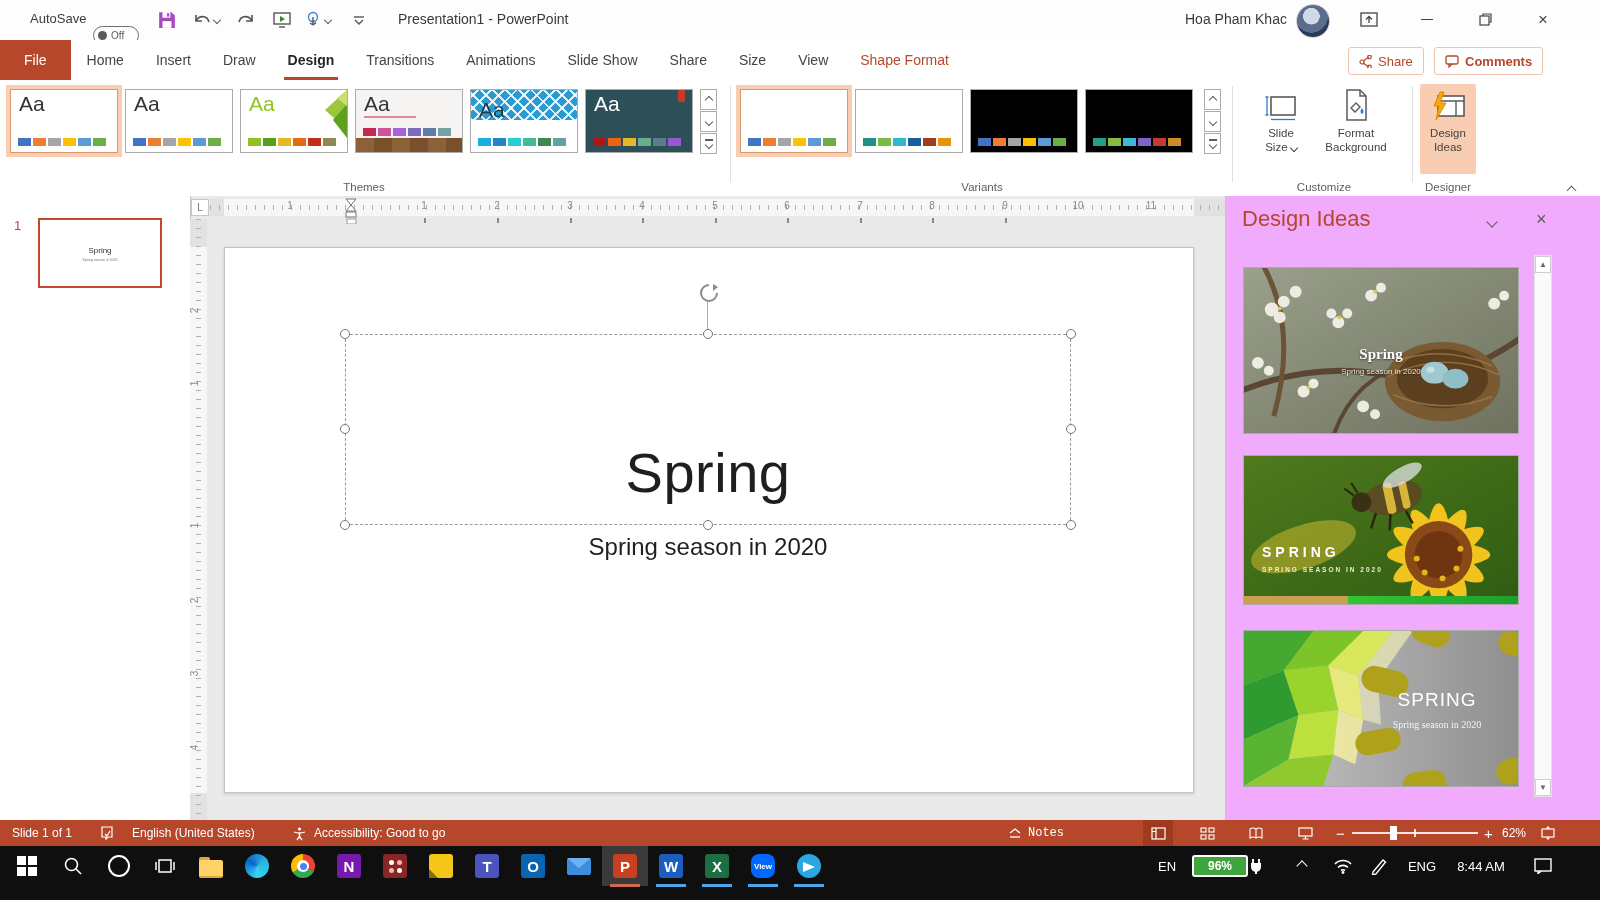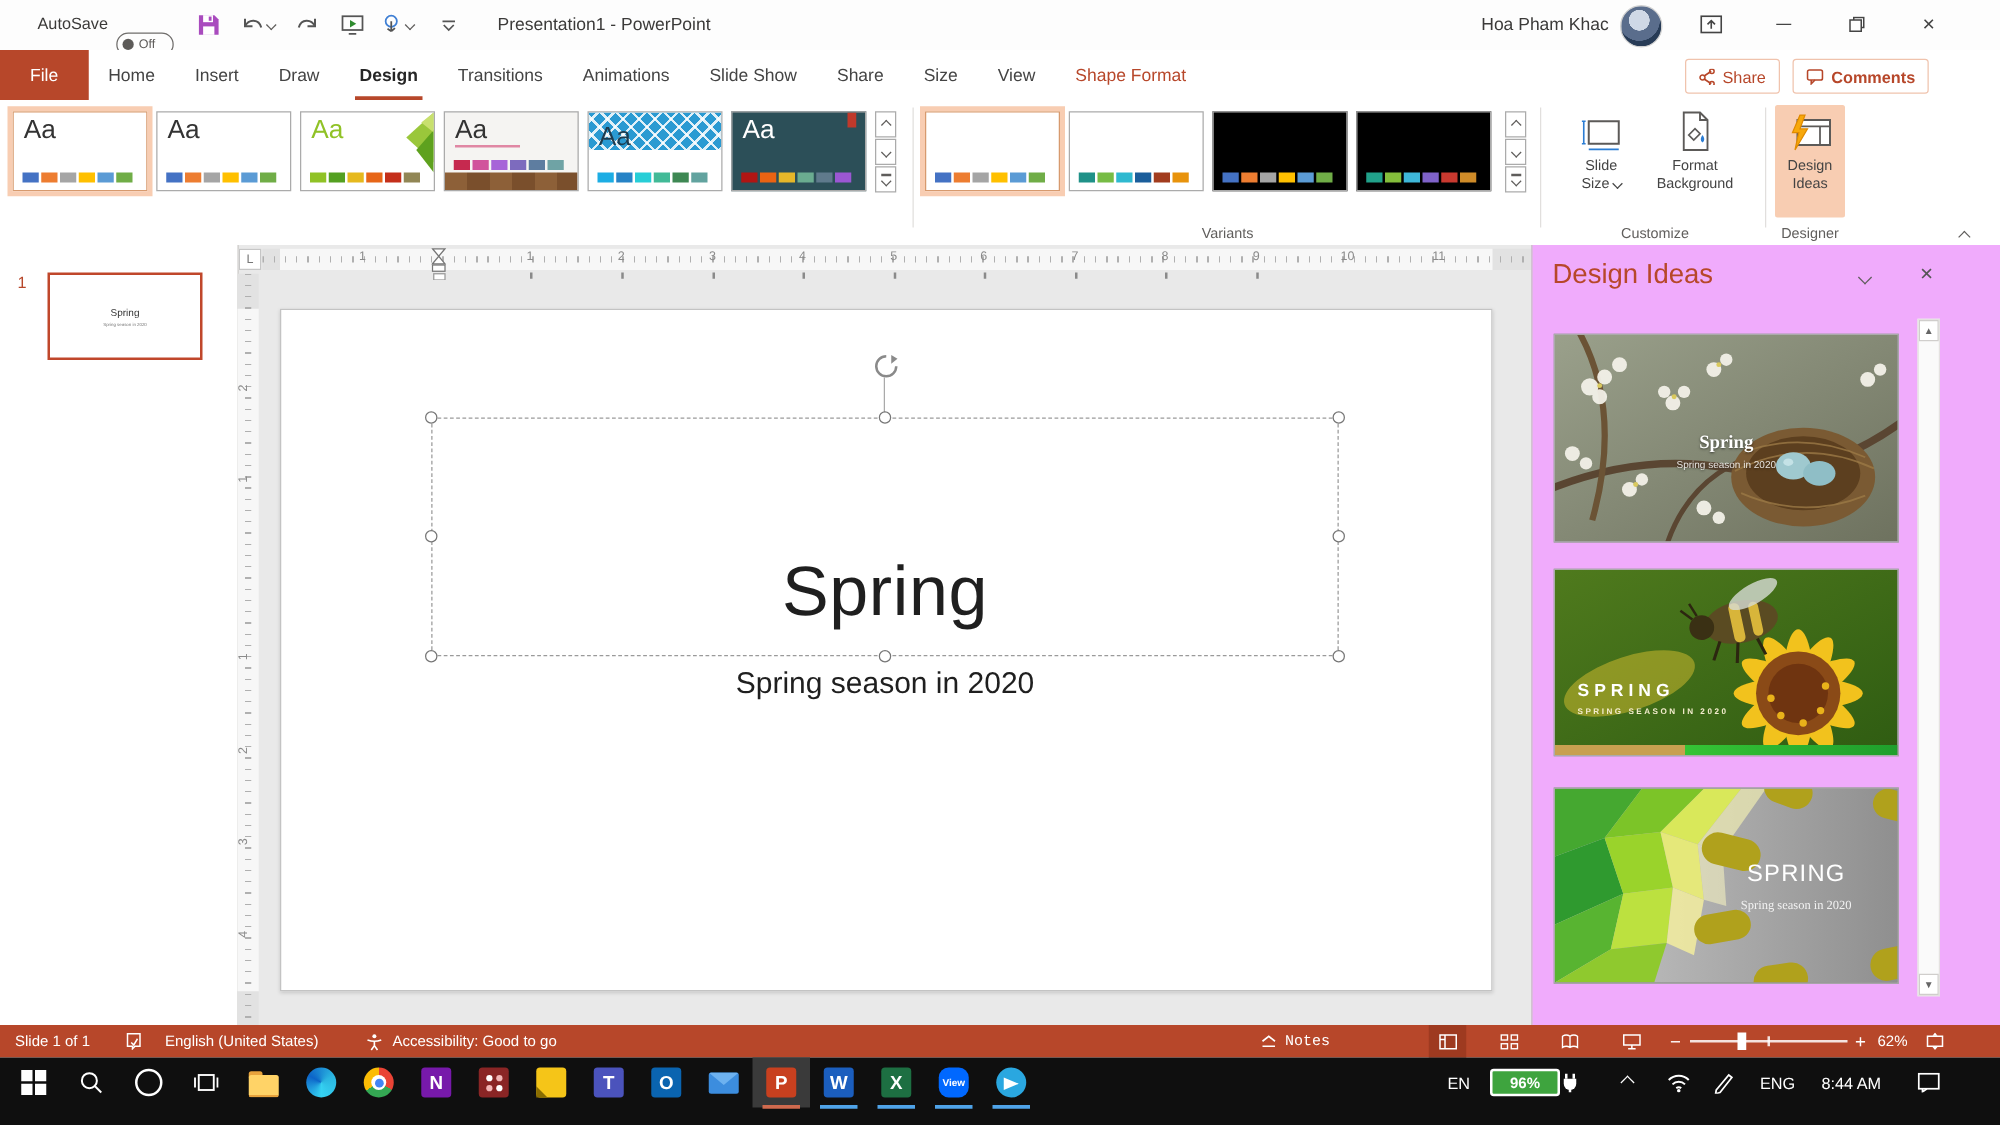--- a/index.html
+++ b/index.html
@@ -281,20 +281,21 @@
     </div>
   <div class="garrow" style="left:700px;top:31px;">
       <span class="chev down sm"></span>
     </div>
   <div class="garrow" style="left:700px;top:53px;">
       <div style="display:flex;flex-direction:column;align-items:center;">
         <div style="width:8px;height:1.5px;background:#5f5d5b;margin-bottom:1px;"></div>
         <span class="chev down sm"></span>
       </div>
     </div>
+  <div class="grouplabel" style="left:0;width:728px;">Themes</div>
   <div class="vdiv" style="left:730px;"></div>
 
   <div class="tile selected" style="left:740px;">
     <span class="swatches">
         <i style="background: rgb(68, 114, 196);"></i>
         <i style="background: rgb(237, 125, 49);"></i>
         <i style="background: rgb(165, 165, 165);"></i>
         <i style="background: rgb(255, 192, 0);"></i>
         <i style="background: rgb(91, 155, 213);"></i>
         <i style="background: rgb(112, 173, 71);"></i>

